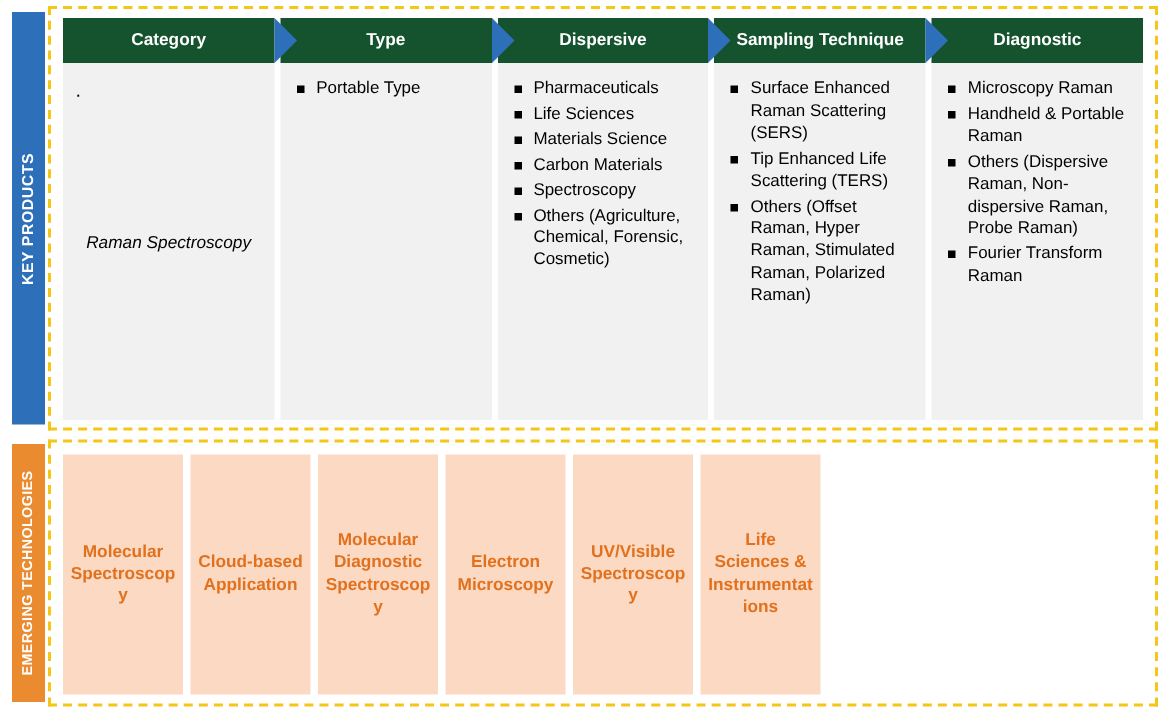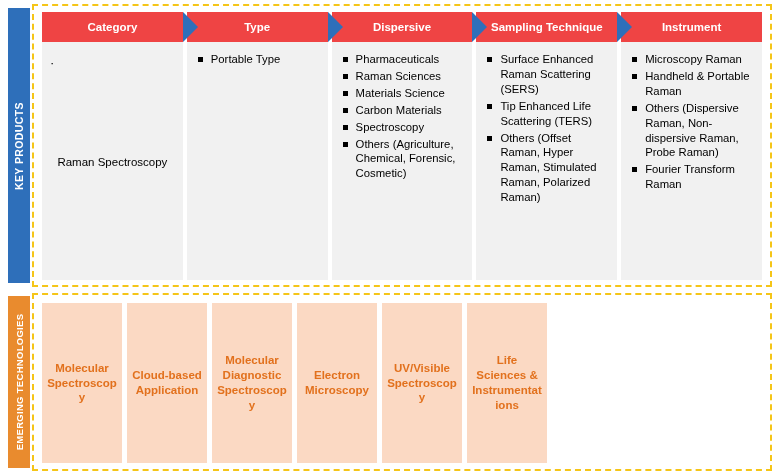--- a/index.html
+++ b/index.html
@@ -49,21 +49,21 @@
     gap: 4px;
   }
   .kp-col {
     flex: 1 1 0;
     display: flex;
     flex-direction: column;
     min-width: 0;
   }
   .kp-head {
     height: 30px;
-    background: #ef4444;
+    background: #14532d;
     color: #ffffff;
     font-size: 11.5px;
     font-weight: bold;
     display: flex;
     align-items: center;
     justify-content: center;
     text-align: center;
     position: relative;
   }
   .kp-head .arrow {
@@ -84,20 +84,21 @@
   .kp-body.center-body {
     display: flex;
     align-items: center;
     justify-content: center;
   }
   .kp-center-text {
     font-size: 11.5px;
     color: #000000;
     text-align: center;
     line-height: 1.3;
+    font-style: italic;
   }
   .kp-dot {
     position: absolute;
     left: 8px; top: 44px;
     font-size: 13px;
     color: #000;
     line-height: 1;
   }
   ul.bullets {
     margin: 0;
@@ -206,21 +207,21 @@
     </div>
 
     <div class="kp-col">
       <div class="kp-head">
         <span>Dispersive</span>
         <i class="arrow"></i>
       </div>
       <div class="kp-body">
         <ul class="bullets">
           <li>Pharmaceuticals</li>
-          <li>Raman Sciences</li>
+          <li>Life Sciences</li>
           <li>Materials Science</li>
           <li>Carbon Materials</li>
           <li>Spectroscopy</li>
           <li>Others (Agriculture, Chemical, Forensic, Cosmetic)</li>
         </ul>
       </div>
     </div>
 
     <div class="kp-col">
       <div class="kp-head">
@@ -231,21 +232,21 @@
         <ul class="bullets">
           <li>Surface Enhanced Raman Scattering (SERS)</li>
           <li>Tip Enhanced Life Scattering (TERS)</li>
           <li>Others (Offset Raman, Hyper Raman, Stimulated Raman, Polarized Raman)</li>
         </ul>
       </div>
     </div>
 
     <div class="kp-col">
       <div class="kp-head">
-        <span>Instrument</span>
+        <span>Diagnostic</span>
       </div>
       <div class="kp-body">
         <ul class="bullets">
           <li>Microscopy Raman</li>
           <li>Handheld &amp; Portable Raman</li>
           <li>Others (Dispersive Raman, Non-dispersive Raman, Probe Raman)</li>
           <li>Fourier Transform Raman</li>
         </ul>
       </div>
     </div>

